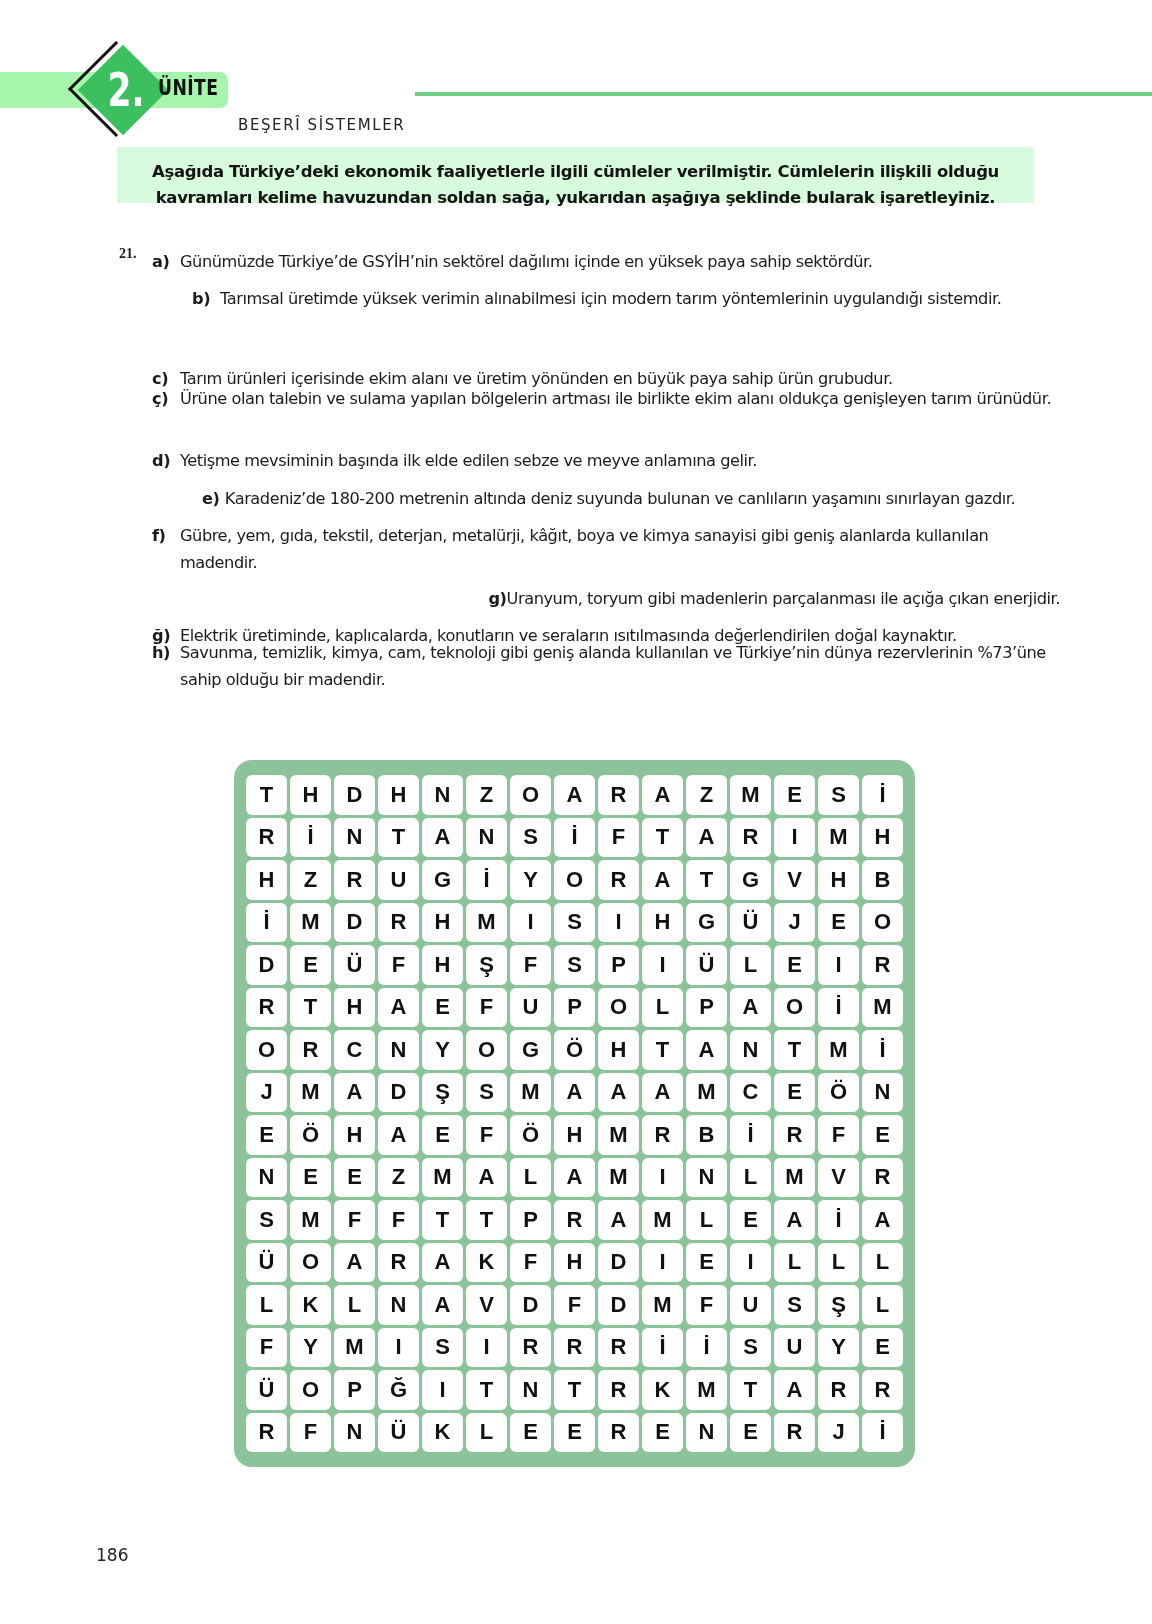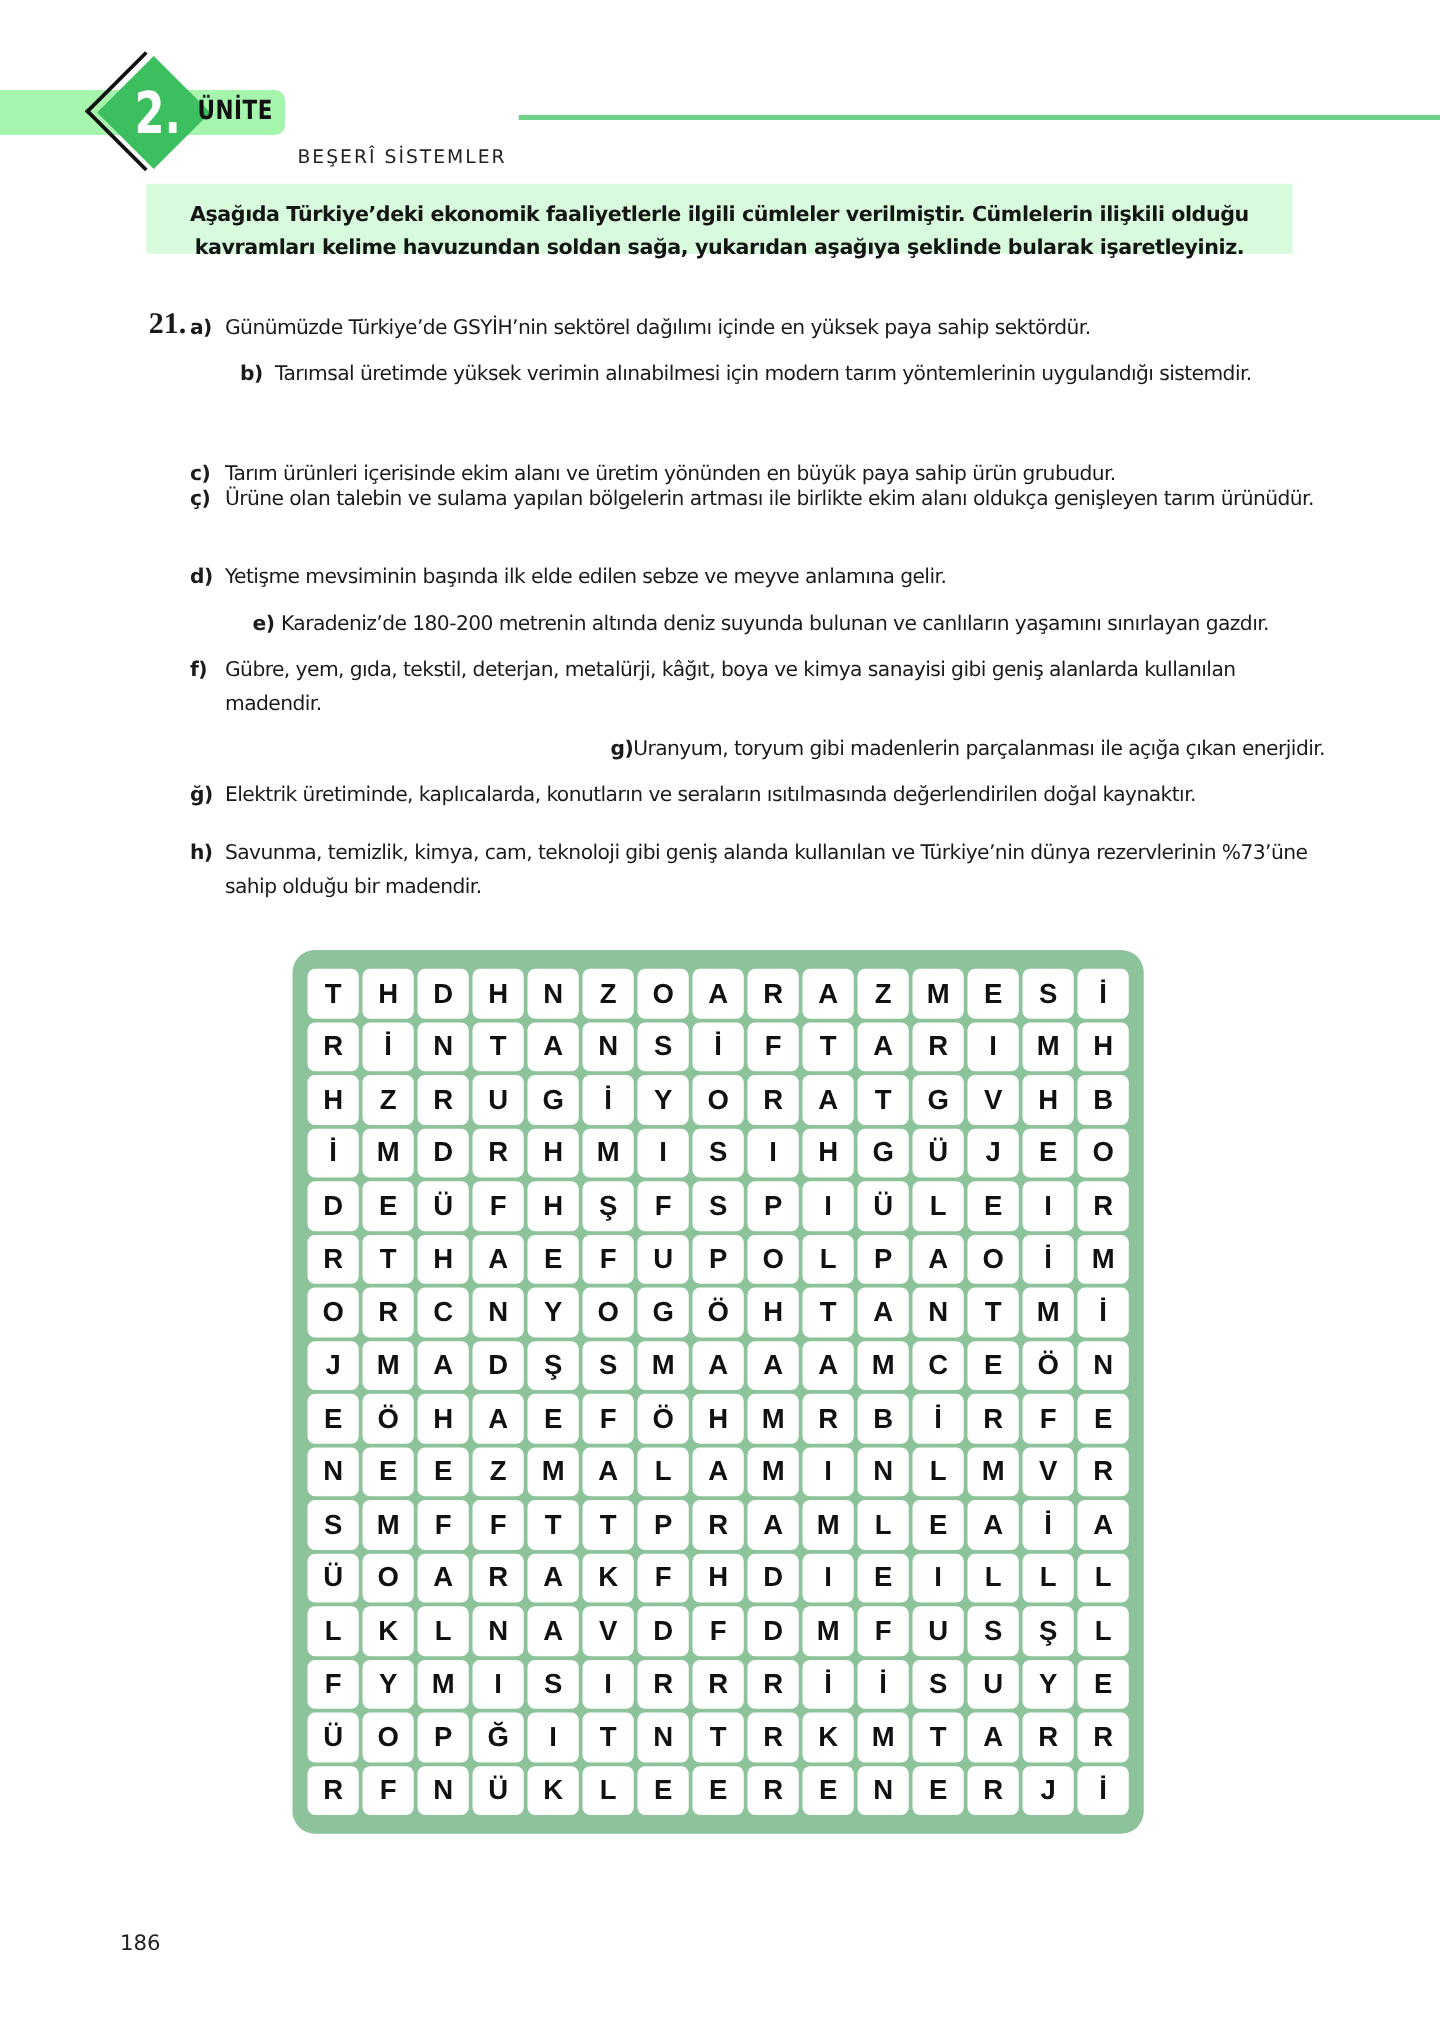--- a/index.html
+++ b/index.html
@@ -25,21 +25,21 @@
   .hdr-line { position: absolute; left: 415px; top: 92px; width: 737px; height: 4px; background: #6fd08a; }
 
   
   .instr { position: absolute; left: 117px; top: 147px; width: 917px; height: 56px;
            background: #d7fbdc; box-sizing: border-box; padding: 12px 20px 0 20px;
            text-align: center; font-family: "DejaVu Sans", sans-serif; font-weight: bold;
            font-size: 16.5px; line-height: 26px; color: #151515; letter-spacing: -0.35px; }
 
   
   .q-num { position: absolute; left: 119px; top: 246px; font-family: "Liberation Serif", serif;
-           font-weight: bold; font-size: 24px; }
+           font-weight: bold; font-size: 14px; }
   .item { position: absolute; left: 152px; width: 880px; font-family: "DejaVu Sans", sans-serif;
           font-size: 16.2px; line-height: 27px; color: #1b1b1b; letter-spacing: -0.45px; }
   .item .lbl { font-weight: bold; display: inline-block; width: 28px; }
 
   
   .grid-wrap { position: absolute; left: 234px; top: 760px; width: 681px; height: 707px;
                background: #8dc39b; border-radius: 18px; }
   .grid { position: absolute; left: 12px; top: 15px; display: grid;
           grid-template-columns: repeat(15, 41px); grid-auto-rows: 39.5px; column-gap: 3px; row-gap: 3px; }
   .cell { background: #ffffff; border-radius: 6px; display: flex; align-items: center;
@@ -66,21 +66,21 @@
 <div id="items">
     <div class="item" style="top: 248px; text-indent: -28px; padding-left: 28px;"><span class="lbl" style="text-indent: 0px;">a)</span><span>Günümüzde Türkiye’de GSYİH’nin sektörel dağılımı içinde en yüksek paya sahip sektördür.</span></div>
     <div class="item" style="top: 285px; text-indent: -28px; padding-left: 28px; margin-left: 40px;"><span class="lbl" style="text-indent: 0px;">b)</span><span>Tarımsal üretimde yüksek verimin alınabilmesi için modern tarım yöntemlerinin uygulandığı sistemdir.</span></div>
     <div class="item" style="top: 365px; text-indent: -28px; padding-left: 28px;"><span class="lbl" style="text-indent: 0px;">c)</span><span>Tarım ürünleri içerisinde ekim alanı ve üretim yönünden en büyük paya sahip ürün grubudur.</span></div>
     <div class="item" style="top: 385px; text-indent: -28px; padding-left: 28px;"><span class="lbl" style="text-indent: 0px;">ç)</span><span>Ürüne olan talebin ve sulama yapılan bölgelerin artması ile birlikte ekim alanı oldukça genişleyen tarım ürünüdür.</span></div>
     <div class="item" style="top: 447px; text-indent: -28px; padding-left: 28px;"><span class="lbl" style="text-indent: 0px;">d)</span><span>Yetişme mevsiminin başında ilk elde edilen sebze ve meyve anlamına gelir.</span></div>
     <div class="item" style="top: 485px; text-indent: -28px; padding-left: 28px; text-align: center;"><span class="lbl" style="text-indent: 0px;">e)</span><span>Karadeniz’de 180-200 metrenin altında deniz suyunda bulunan ve canlıların yaşamını sınırlayan gazdır.</span></div>
     <div class="item" style="top: 522px; text-indent: -28px; padding-left: 28px;"><span class="lbl" style="text-indent: 0px;">f)</span><span>Gübre, yem, gıda, tekstil, deterjan, metalürji, kâğıt, boya ve kimya sanayisi gibi geniş alanlarda kullanılan madendir.</span></div>
     <div class="item" style="top: 585px; text-indent: -28px; padding-left: 28px; text-align: right;"><span class="lbl" style="text-indent: 0px;">g)</span><span>Uranyum, toryum gibi madenlerin parçalanması ile açığa çıkan enerjidir.</span></div>
     <div class="item" style="top: 622px; text-indent: -28px; padding-left: 28px;"><span class="lbl" style="text-indent: 0px;">ğ)</span><span>Elektrik üretiminde, kaplıcalarda, konutların ve seraların ısıtılmasında değerlendirilen doğal kaynaktır.</span></div>
-    <div class="item" style="top: 668px; text-indent: -28px; padding-left: 28px;"><span class="lbl" style="text-indent: 0px;">h)</span><span>Savunma, temizlik, kimya, cam, teknoloji gibi geniş alanda kullanılan ve Türkiye’nin dünya rezervlerinin %73’üne sahip olduğu bir madendir.</span></div>
+    <div class="item" style="top: 639px; text-indent: -28px; padding-left: 28px;"><span class="lbl" style="text-indent: 0px;">h)</span><span>Savunma, temizlik, kimya, cam, teknoloji gibi geniş alanda kullanılan ve Türkiye’nin dünya rezervlerinin %73’üne sahip olduğu bir madendir.</span></div>
   </div>
 
 <div class="grid-wrap">
   <div class="grid" id="grid">
       <div class="cell">T</div>
       <div class="cell">H</div>
       <div class="cell">D</div>
       <div class="cell">H</div>
       <div class="cell">N</div>
       <div class="cell">Z</div>

